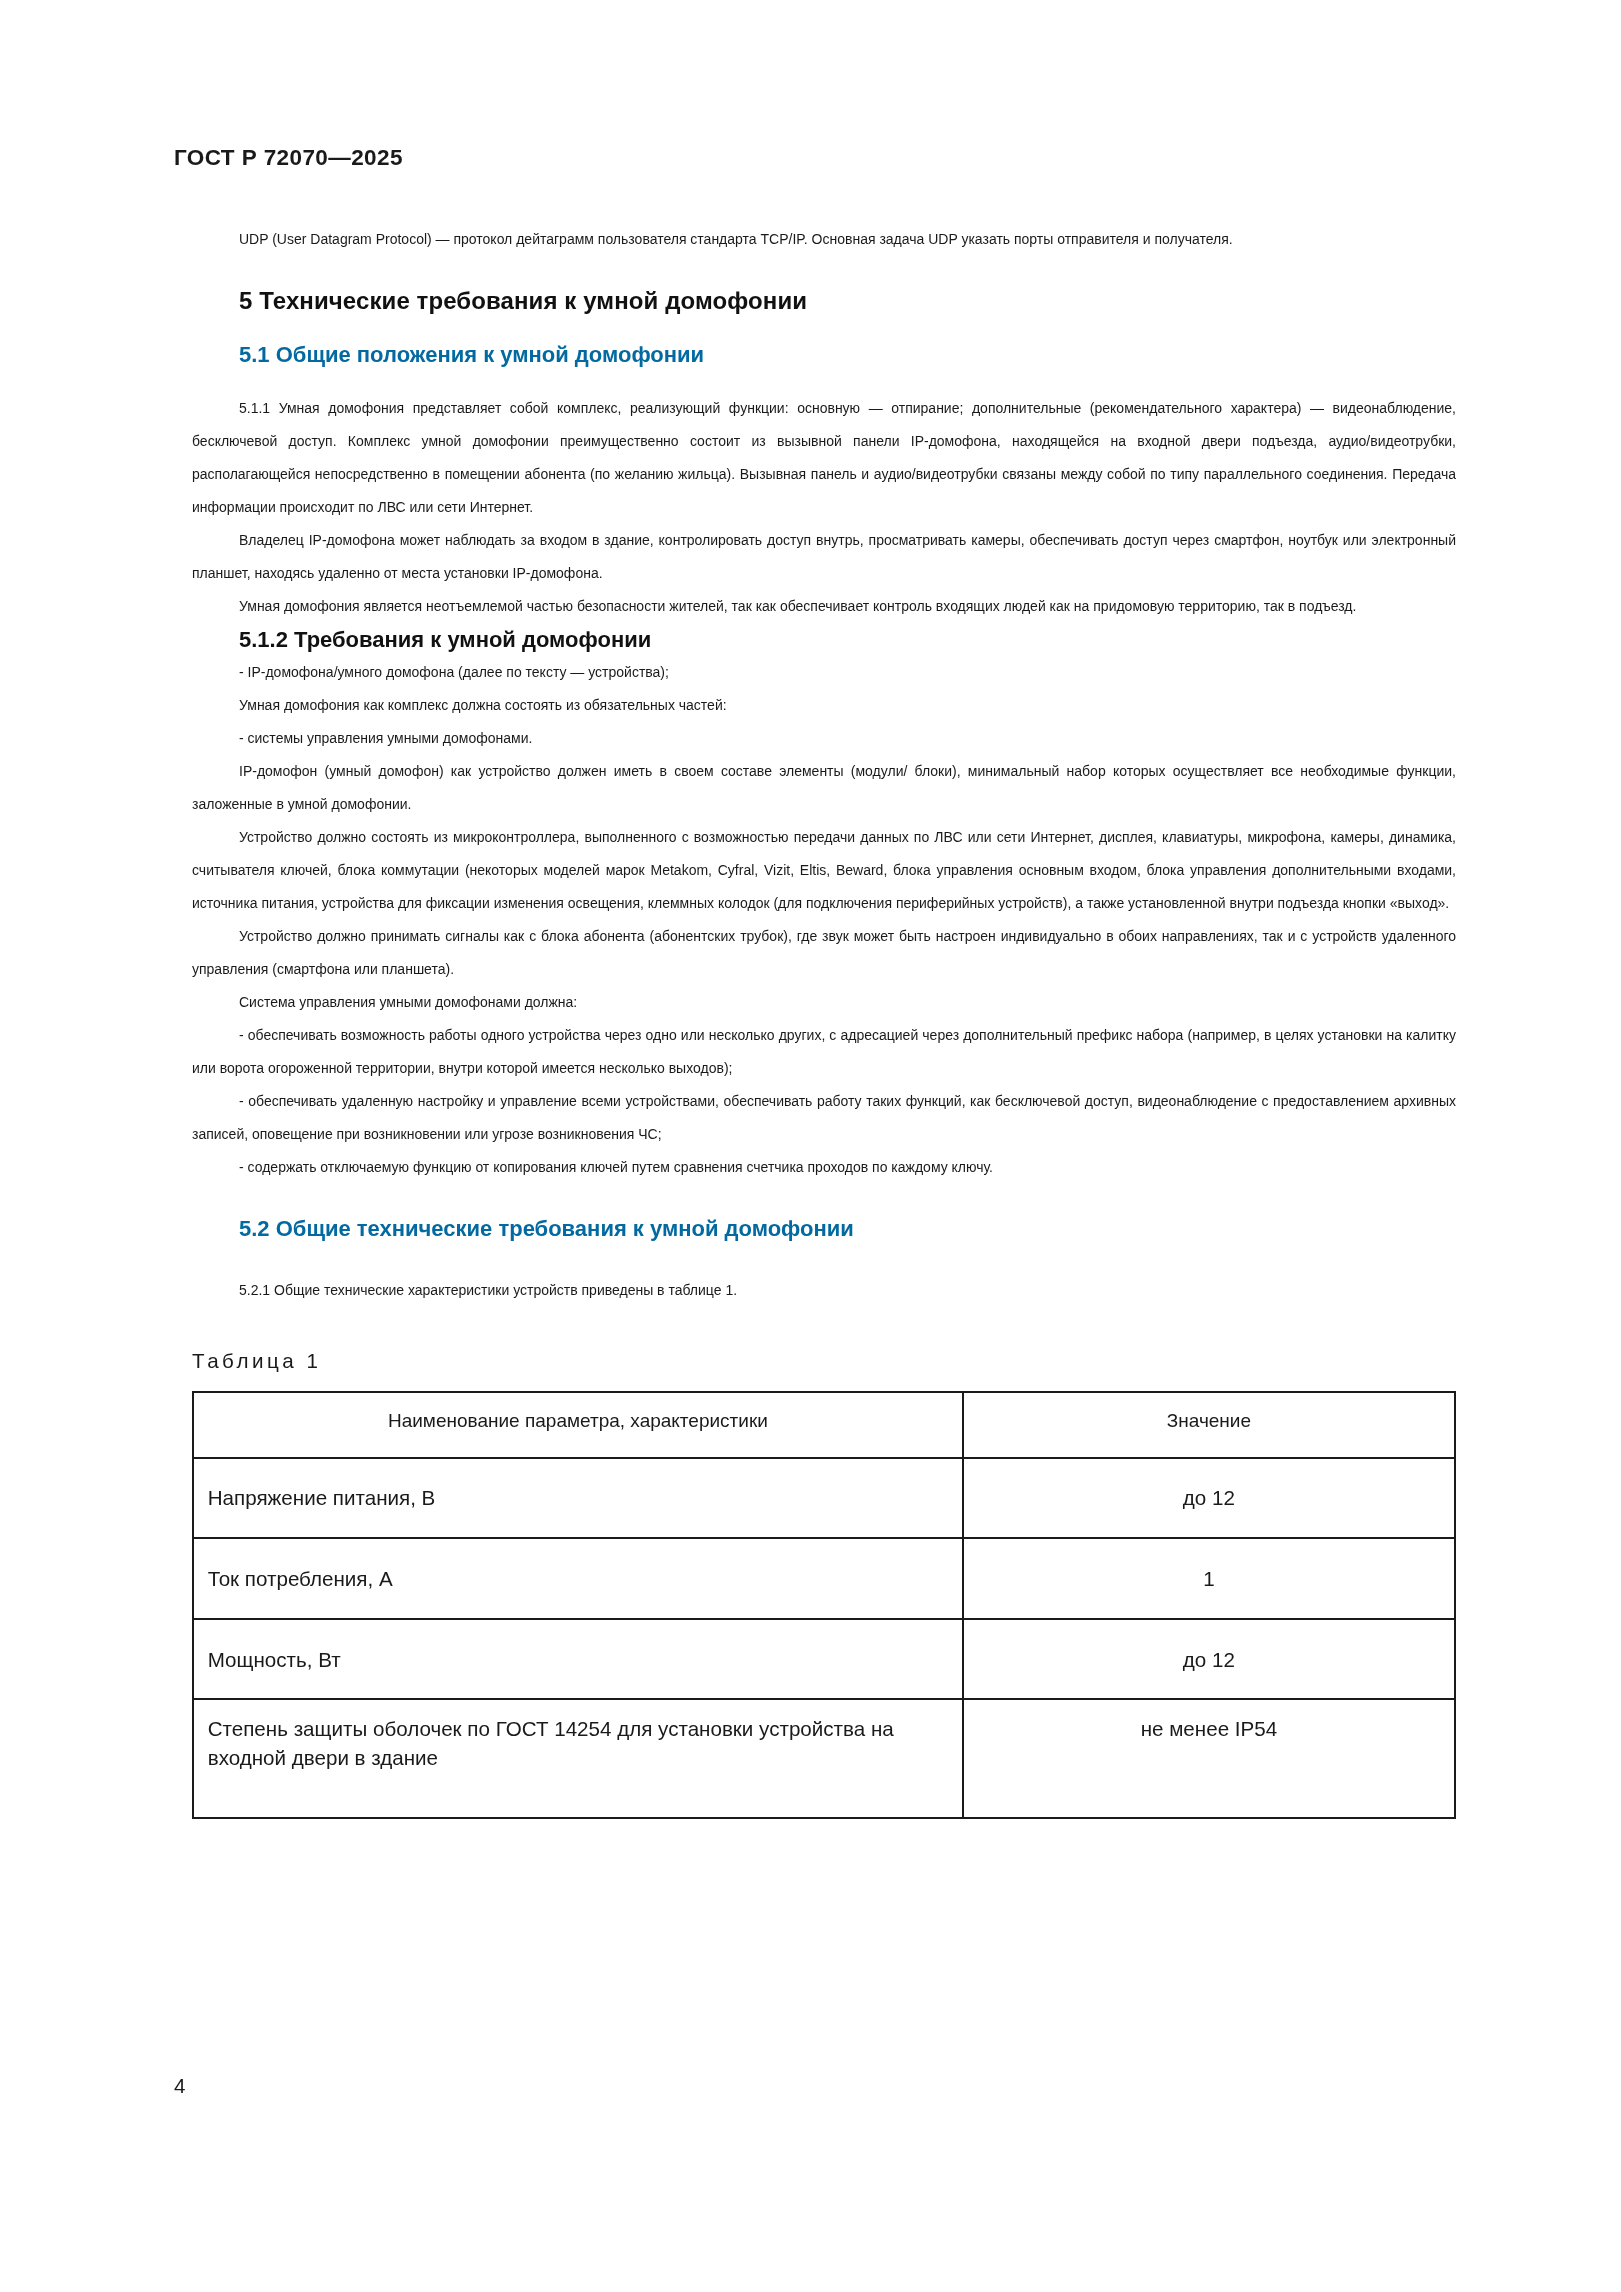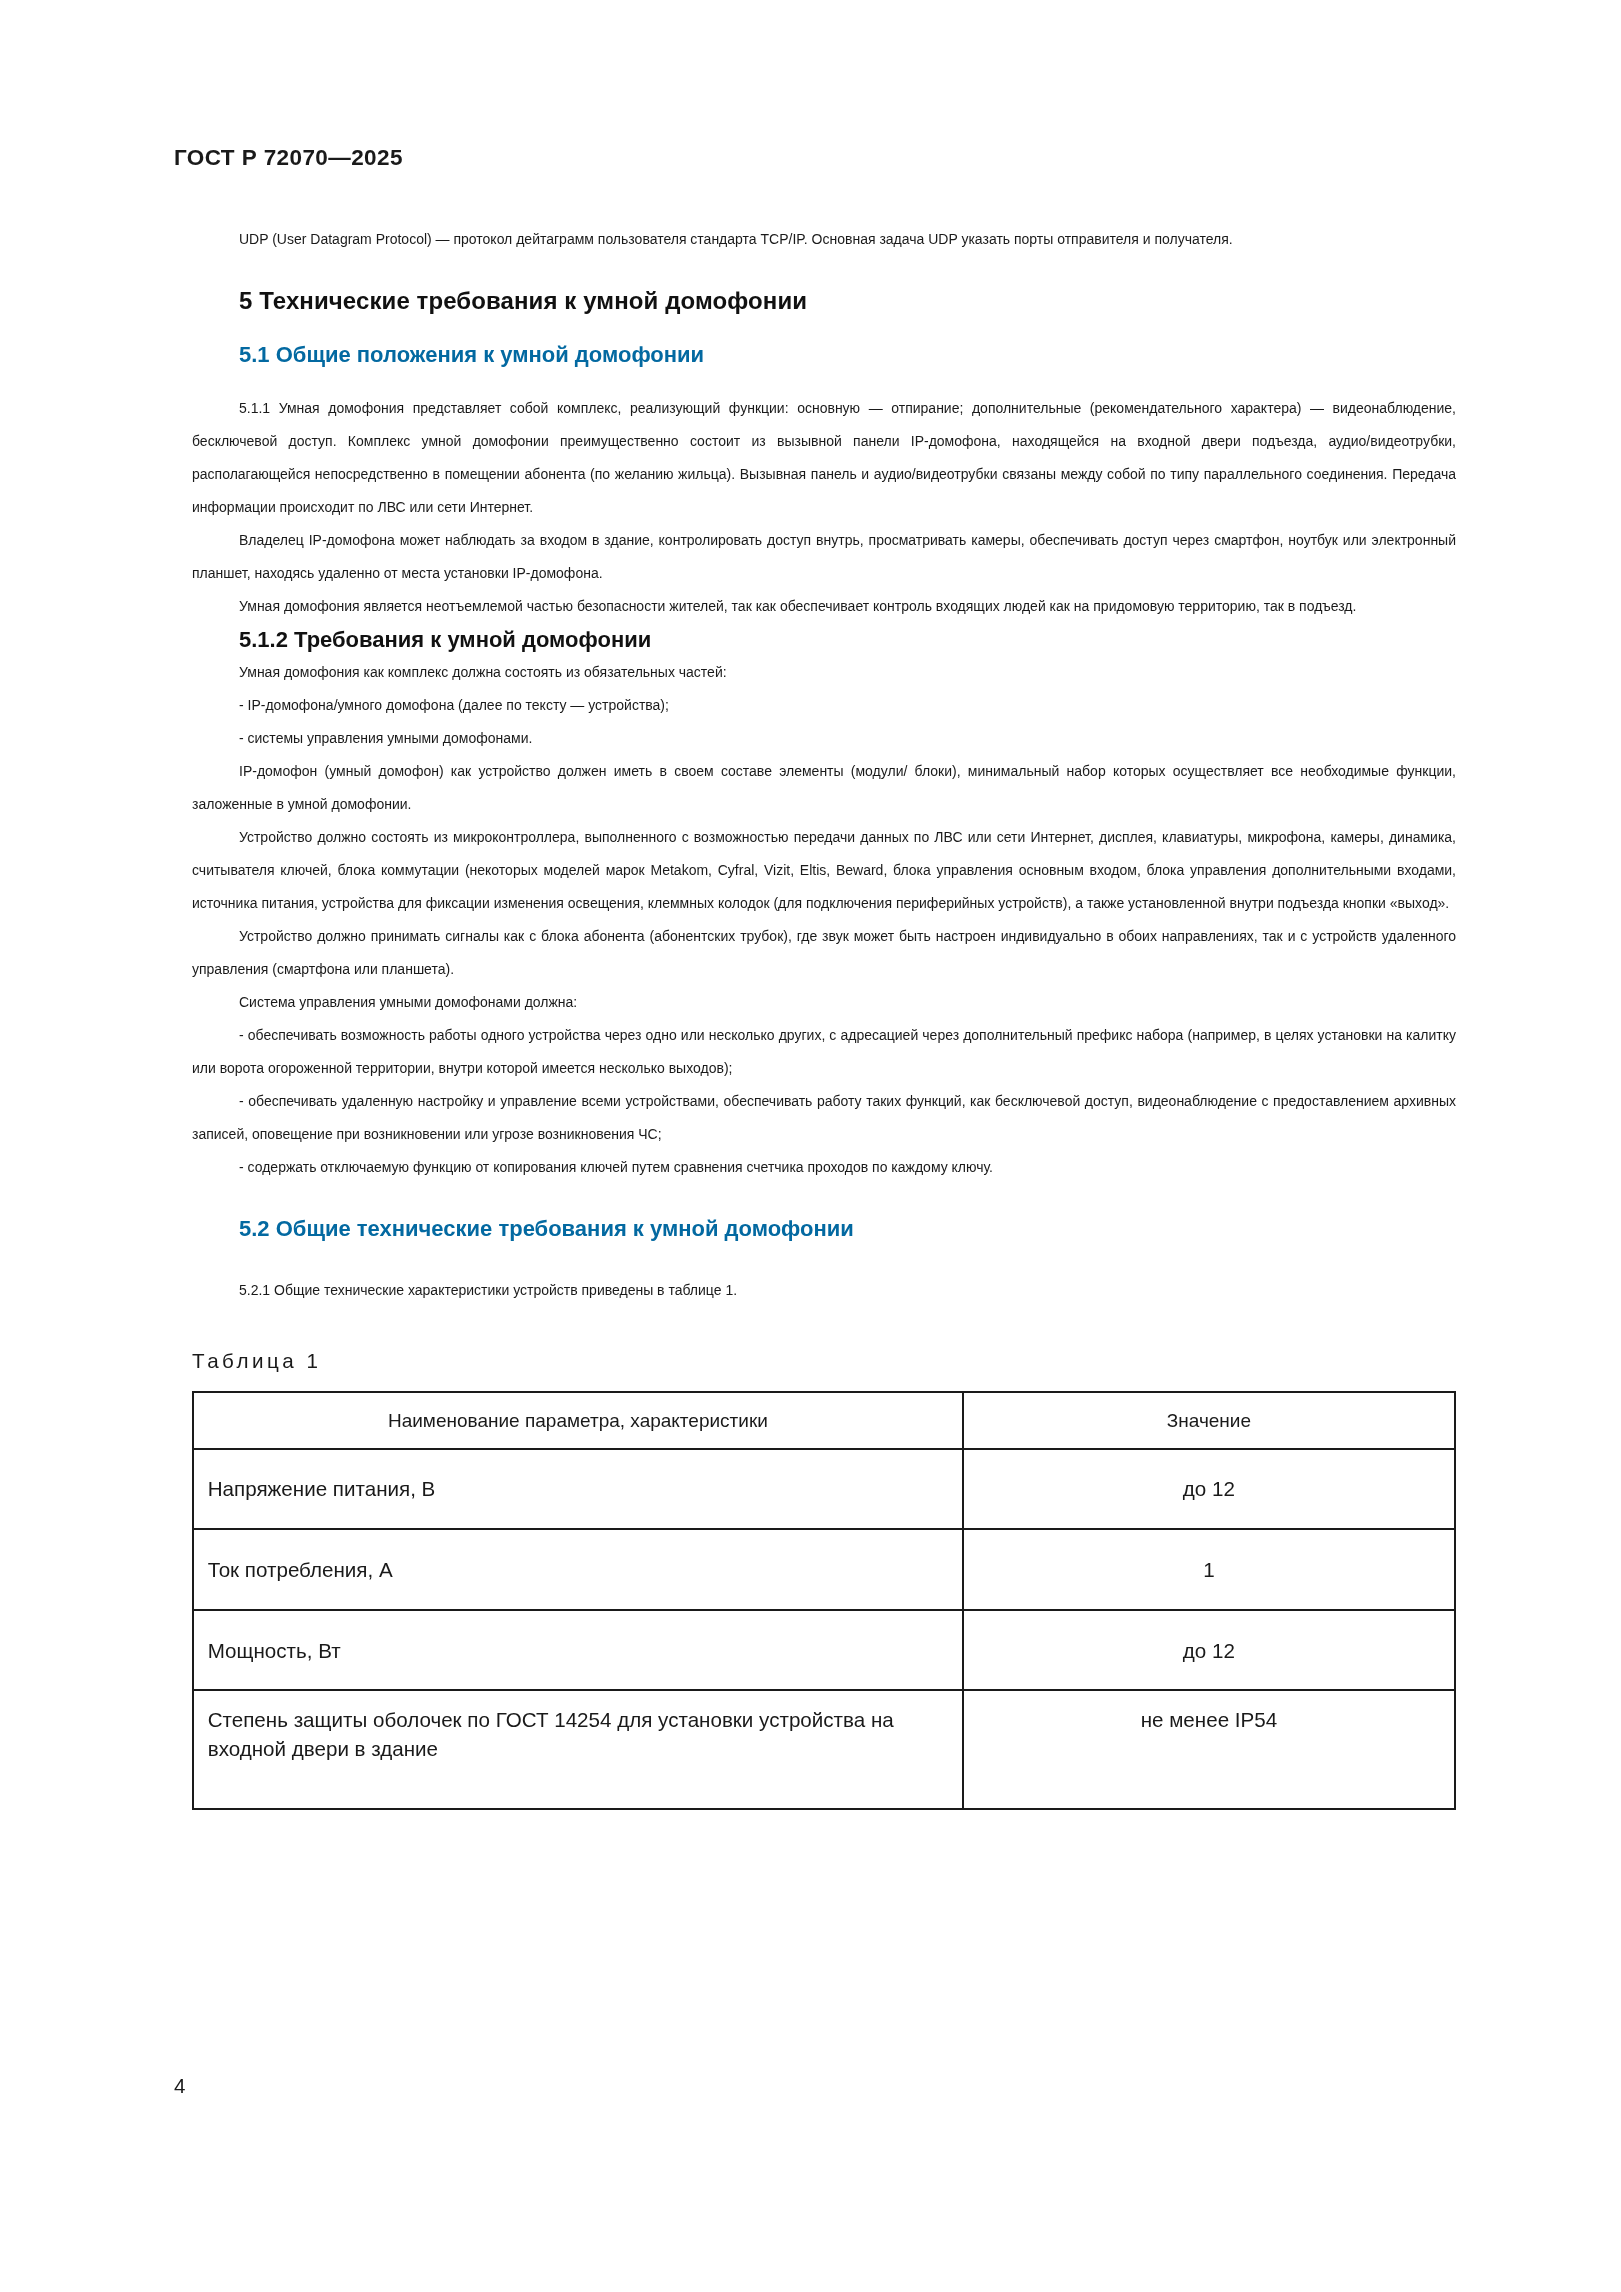--- a/index.html
+++ b/index.html
@@ -107,21 +107,21 @@
     font-weight: normal;
     line-height: 29px;
     color: #1a1a1a;
     vertical-align: middle;
     padding: 8.8px 13.7px;
   }
   table.spec thead th {
     text-align: center;
     font-size: 19px;
     padding-top: 12.7px;
-    padding-bottom: 13px;
+    padding-bottom: 22px;
   }
   table.spec tbody td.param {
     text-align: left;
     padding-left: 13.7px;
     height: 61px;
     border-radius: 27px;
   }
   table.spec tbody td.value {
     text-align: center;
   }
@@ -161,23 +161,23 @@
     <div class="gap-22"></div>
 
     <p class="indent">5.1.1 Умная домофония представляет собой комплекс, реализующий функции: основную — от­пирание; дополнительные (рекомендательного характера) — видеонаблюдение, бесключевой доступ. Комплекс умной домофонии преимущественно состоит из вызывной панели IP-домофона, находящей­ся на входной двери подъезда, аудио/видеотрубки, располагающейся непосредственно в помещении абонента (по желанию жильца). Вызывная панель и аудио/видеотрубки связаны между собой по типу параллельного соединения. Передача информации происходит по ЛВС или сети Интернет.</p>
 
     <p class="indent">Владелец IP-домофона может наблюдать за входом в здание, контролировать доступ внутрь, про­сматривать камеры, обеспечивать доступ через смартфон, ноутбук или электронный планшет, находясь удаленно от места установки IP-домофона.</p>
 
     <p class="indent">Умная домофония является неотъемлемой частью безопасности жителей, так как обеспечивает контроль входящих людей как на придомовую территорию, так в подъезд.</p>
 
     <h4 class="subsubsect">5.1.2 Требования к умной домофонии</h4>
 
+    <p class="indent">- IP-домофона/умного домофона (далее по тексту — устройства);</p>
+
     <p class="indent">Умная домофония как комплекс должна состоять из обязательных частей:</p>
-
-    <p class="indent">- IP-домофона/умного домофона (далее по тексту — устройства);</p>
 
     <p class="indent">- системы управления умными домофонами.</p>
 
     <p class="indent">IP-домофон (умный домофон) как устройство должен иметь в своем составе элементы (модули/ блоки), минимальный набор которых осуществляет все необходимые функции, заложенные в умной домофонии.</p>
 
     <p class="indent">Устройство должно состоять из микроконтроллера, выполненного с возможностью передачи дан­ных по ЛВС или сети Интернет, дисплея, клавиатуры, микрофона, камеры, динамика, считывателя клю­чей, блока коммутации (некоторых моделей марок Metakom, Cyfral, Vizit, Eltis, Beward, блока управле­ния основным входом, блока управления дополнительными входами, источника питания, устройства для фиксации изменения освещения, клеммных колодок (для подключения периферийных устройств), а также установленной внутри подъезда кнопки «выход».</p>
 
     <p class="indent">Устройство должно принимать сигналы как с блока абонента (абонентских трубок), где звук может быть настроен индивидуально в обоих направлениях, так и с устройств удаленного управления (смарт­фона или планшета).</p>
 
     <p class="indent">Система управления умными домофонами должна:</p>

